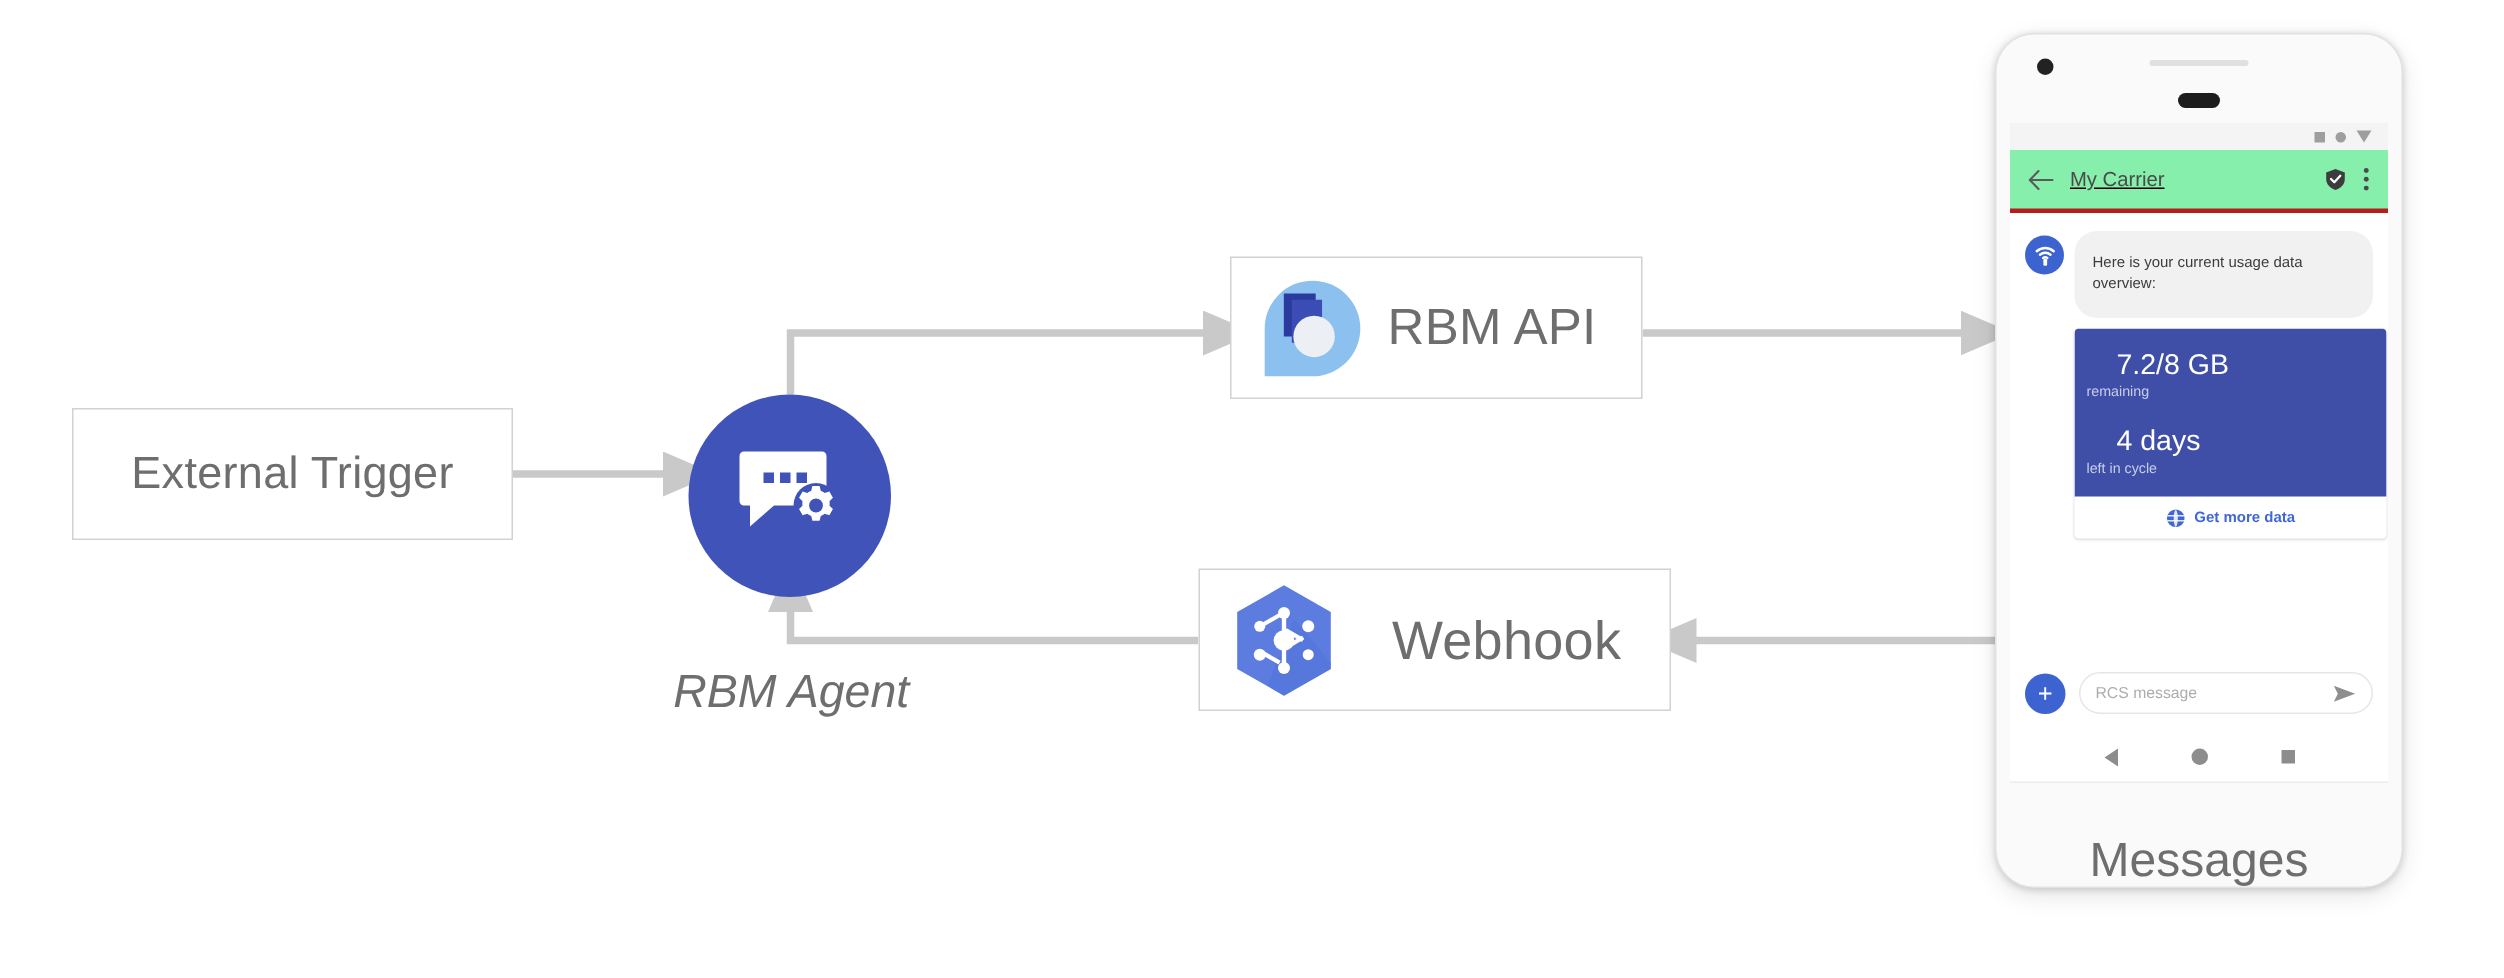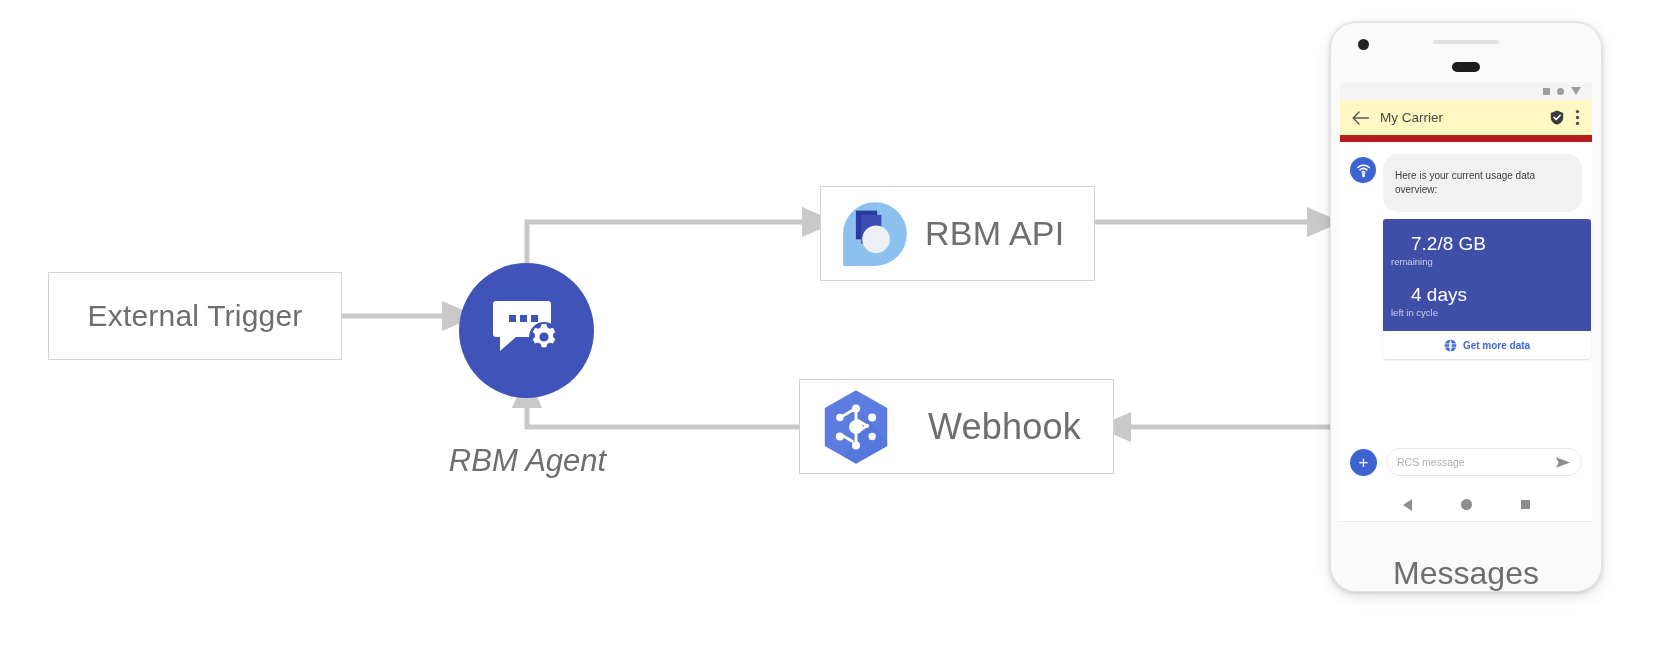--- a/index.html
+++ b/index.html
@@ -51,21 +51,21 @@
     top: 272px;
     width: 294px;
     height: 88px;
     justify-content: center;
   }
   #external-trigger .flow-box-label { font-size: 30px; }
 
   
   #rbm-api-box {
     left: 820px;
-    top: 186px;
+    top: 171px;
     width: 275px;
     height: 95px;
     padding-left: 20px;
     gap: 16px;
   }
   #rbm-api-box .flow-box-label { font-size: 34px; }
 
   
   #webhook-box {
     left: 799px;
@@ -178,27 +178,28 @@
   .st-tr {
     width: 0; height: 0;
     border-left: 5px solid transparent;
     border-right: 5px solid transparent;
     border-top: 8px solid #9e9e9e;
   }
 
   
   .app-bar {
     height: 42px;
-    background: #fef9c3;
-    border-bottom: 7px solid #b91c1c;
+    background: #86efac;
+    border-bottom: 3px solid #b91c1c;
     display: flex;
     align-items: center;
     padding: 0 12px;
     box-sizing: border-box;
     gap: 11px;
+    text-decoration: underline;
   }
   .app-bar-title {
     flex: 1;
     font-size: 13.5px;
     color: #4a4a4a;
     font-weight: 400;
     white-space: nowrap;
   }
 
   

